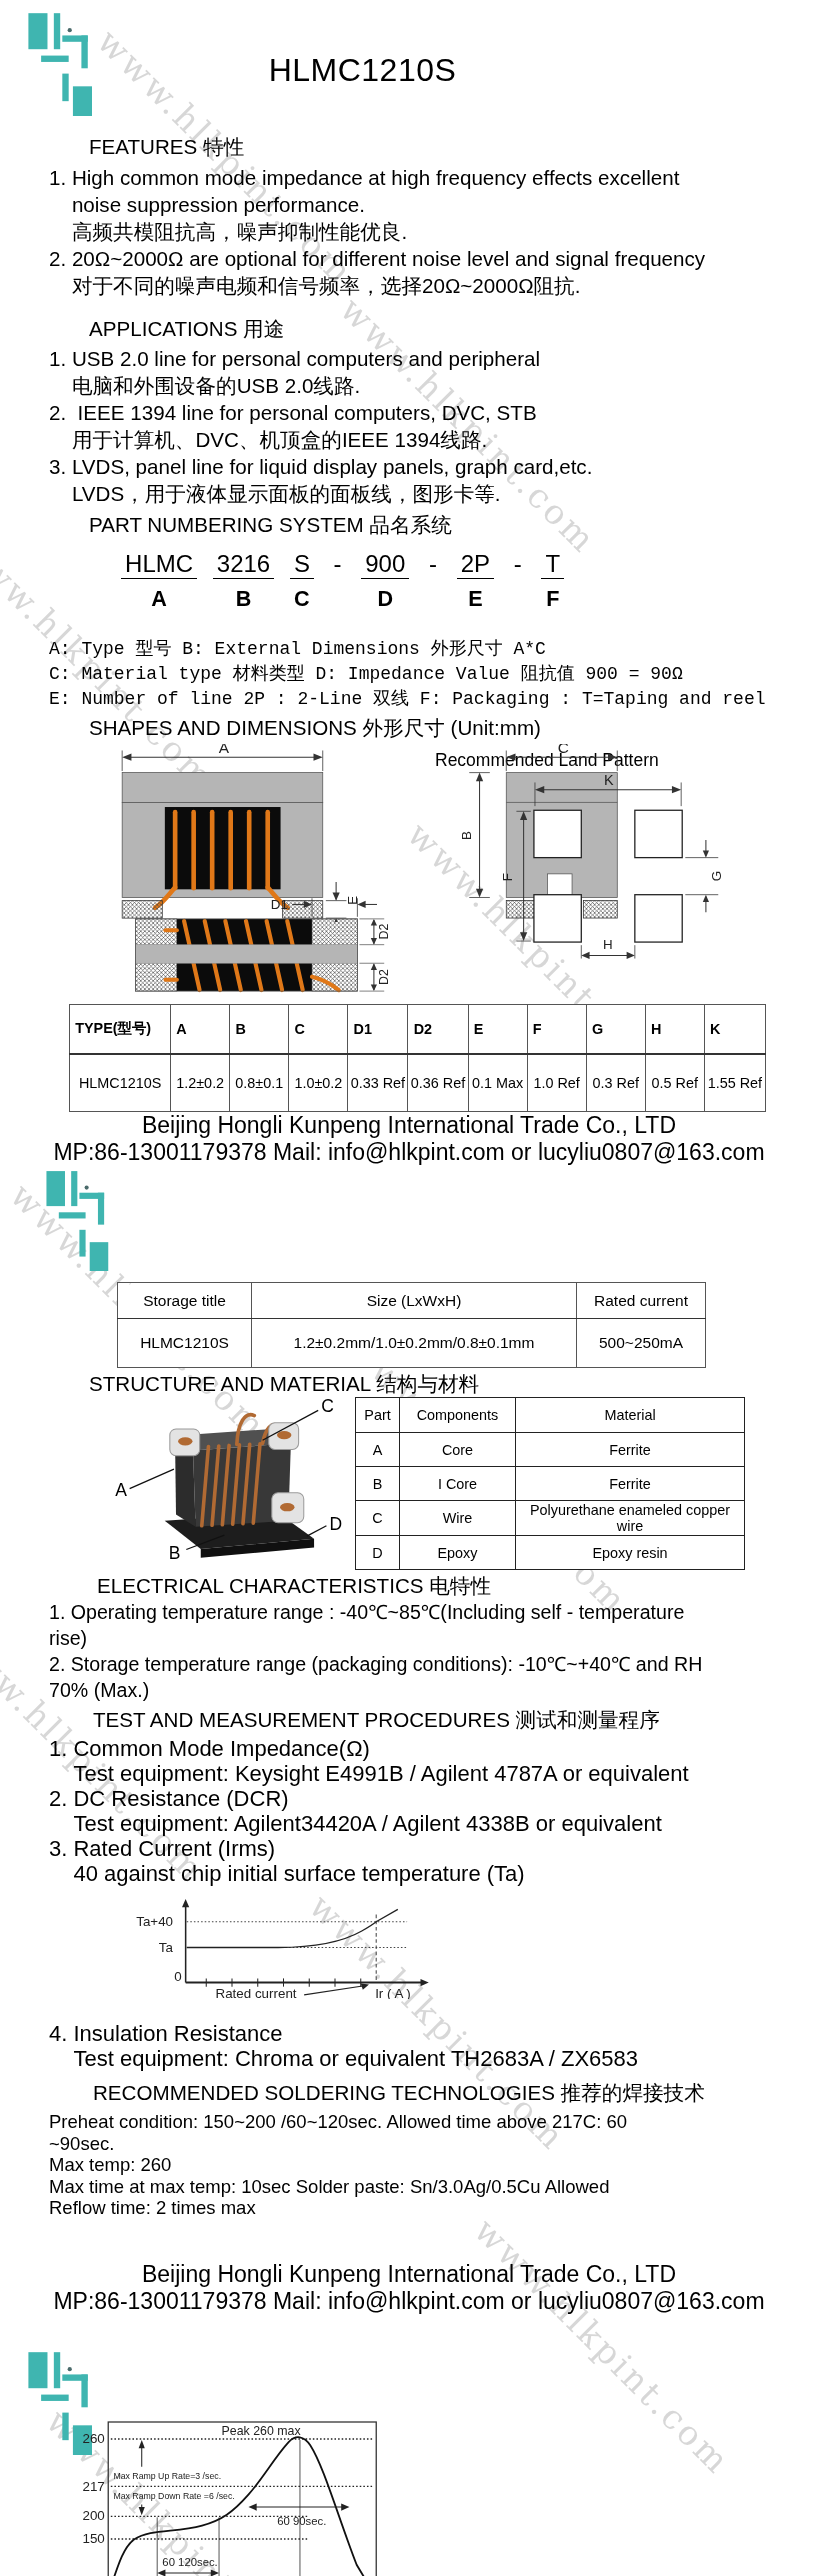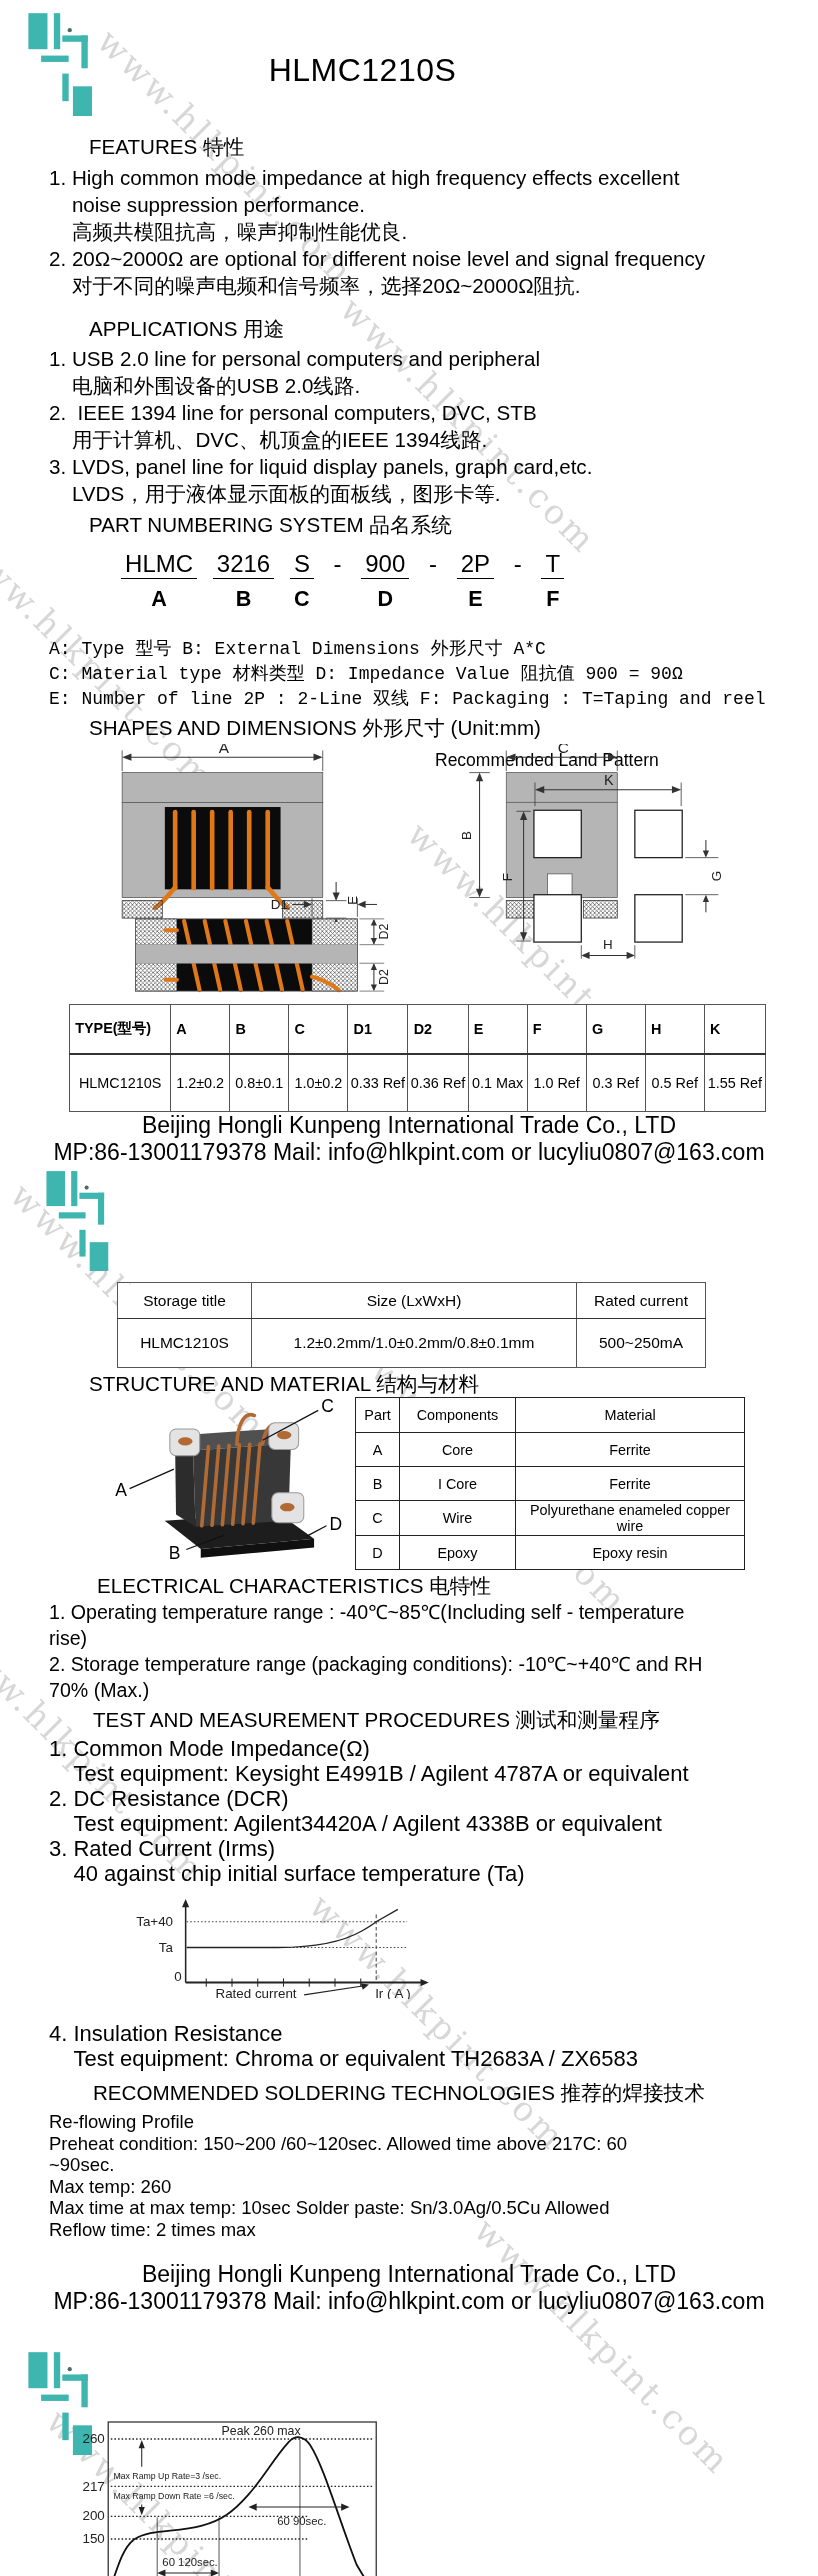--- a/index.html
+++ b/index.html
@@ -491,21 +491,20 @@
 
   <div class="abs body-test" style="left:49px;top:2021px;width:752px">
 
   <div class="line">4. Insulation Resistance</div>
       <div class="line">    Test equipment: Chroma or equivalent TH2683A / ZX6583</div>
     </div>
 
   <div class="abs h1" style="left:53px;top:2079px">RECOMMENDED SOLDERING TECHNOLOGIES 推荐的焊接技术</div>
   <div class="abs body-sold" style="left:49px;top:2111px;width:752px">
 
-  <div class="line">Re-flowing Profile</div>
       <div class="line">Preheat condition: 150~200 /60~120sec. Allowed time above 217C: 60</div>
       <div class="line">~90sec.</div>
       <div class="line">Max temp: 260</div>
       <div class="line">Max time at max temp: 10sec Solder paste: Sn/3.0Ag/0.5Cu Allowed</div>
       <div class="line">Reflow time: 2 times max</div>
     </div>
 
   <div class="abs footer-block" style="top:2261px">
     <div>Beijing Hongli Kunpeng International Trade Co., LTD</div>
     <div>MP:86-13001179378   Mail: info@hlkpint.com or lucyliu0807@163.com</div>

